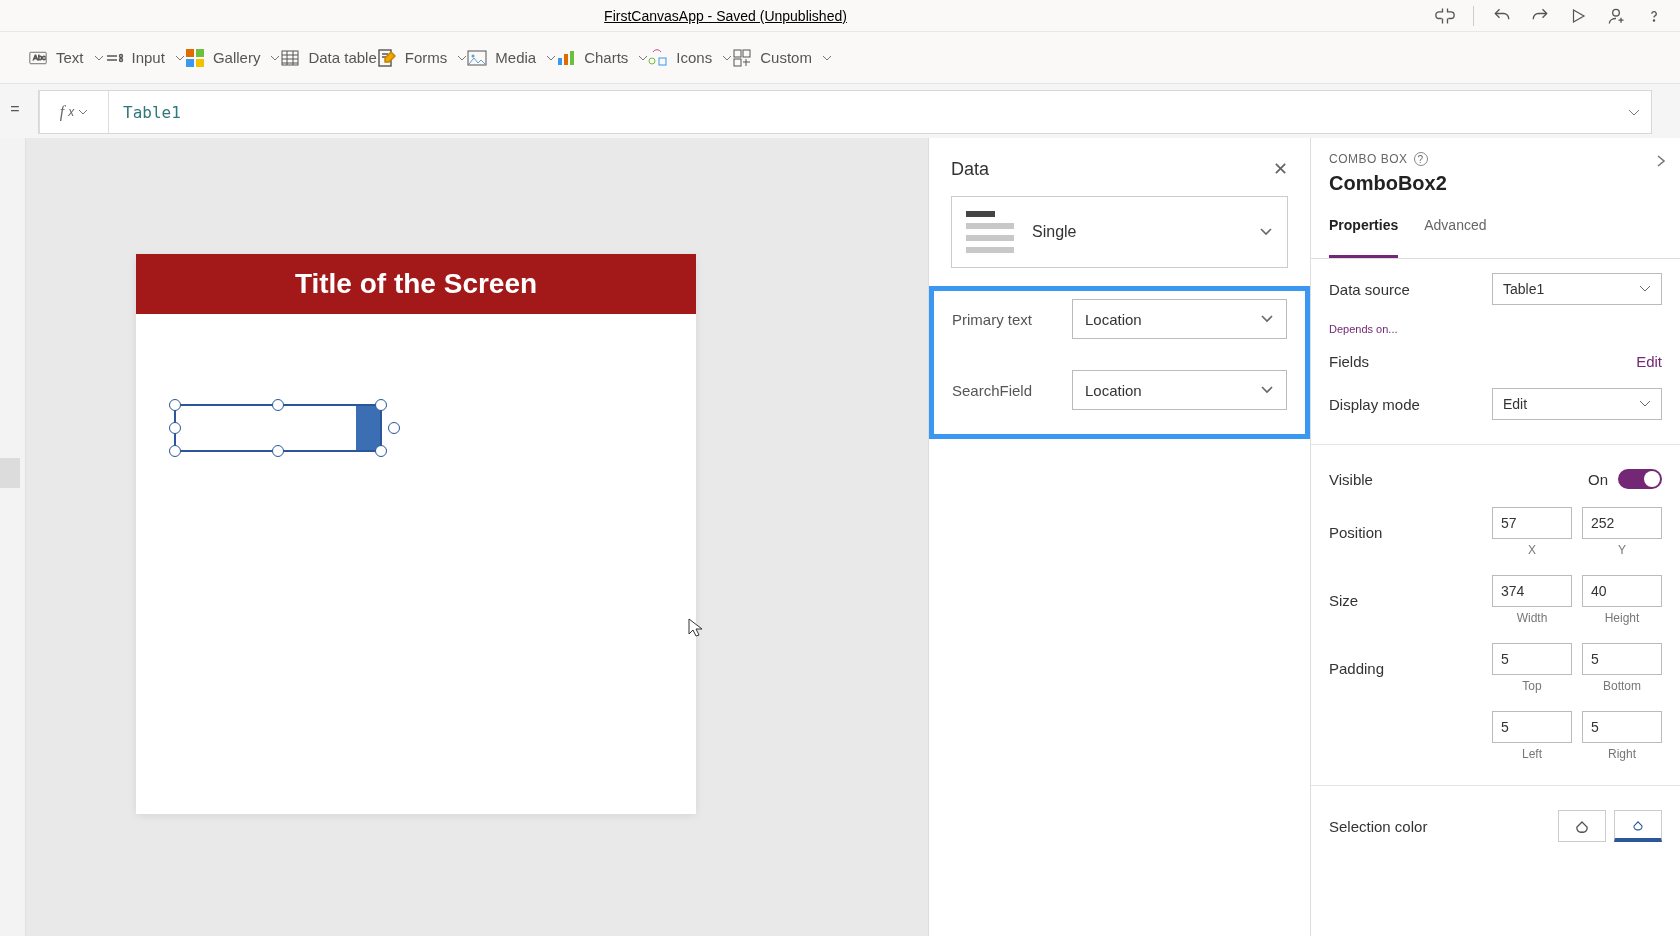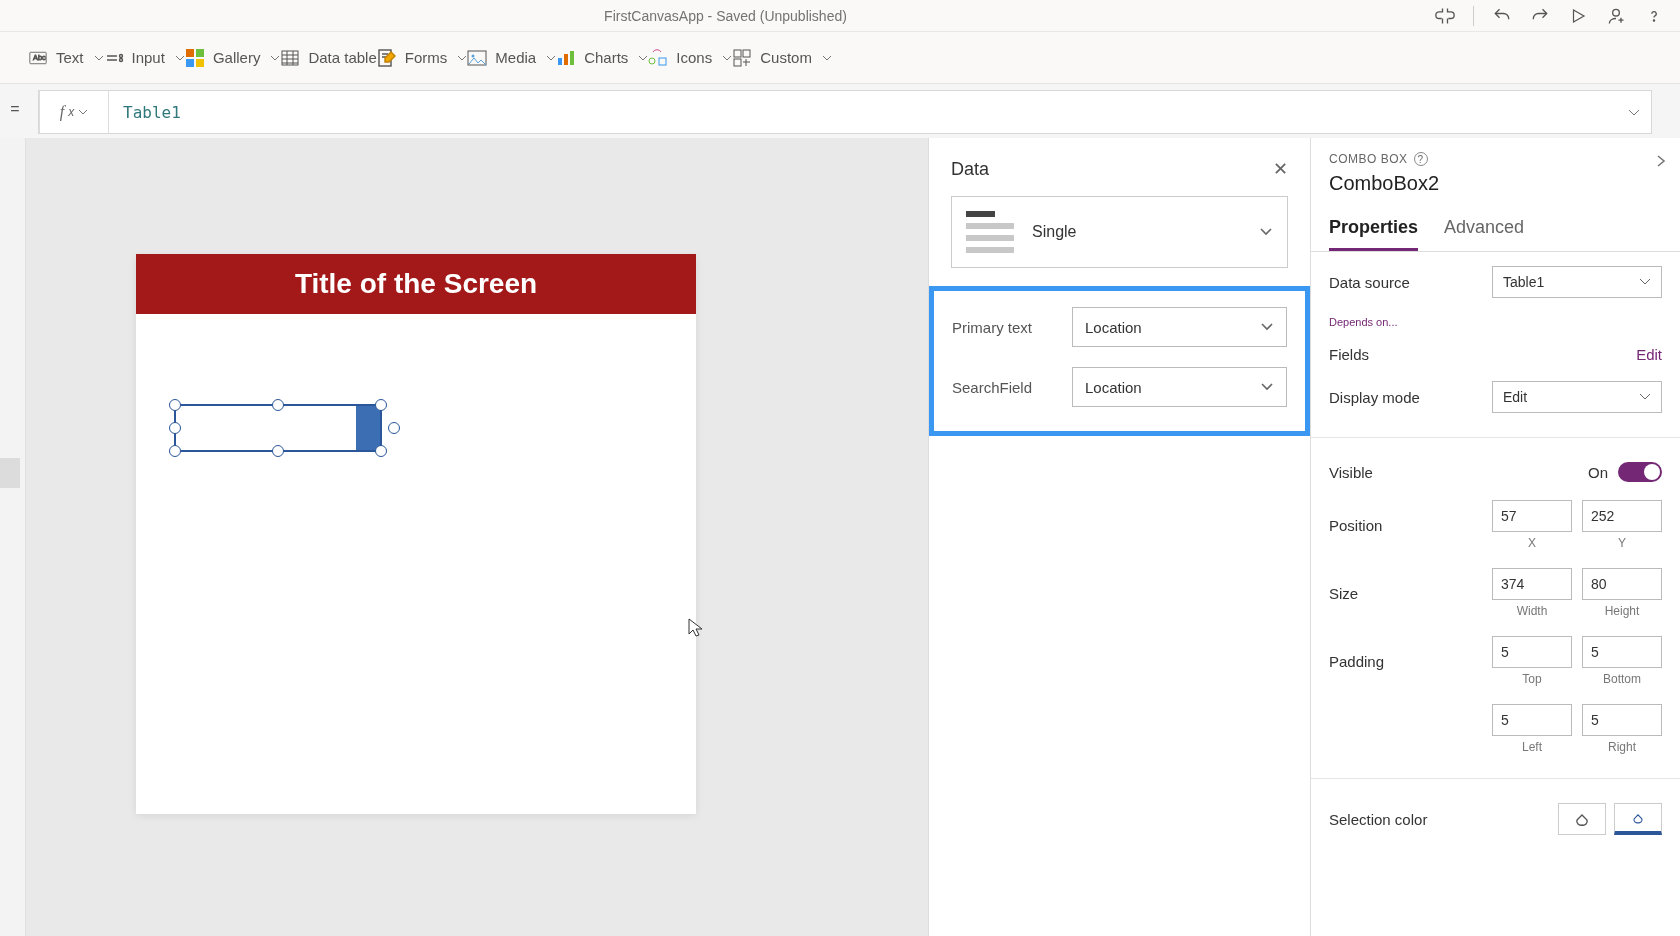--- a/index.html
+++ b/index.html
@@ -1,20 +1,20 @@
 <!DOCTYPE html>
 <html><head>
 <meta charset="utf-8">
 <style>
 * { box-sizing: border-box; margin: 0; padding: 0; font-family: "Segoe UI", Arial, sans-serif; }
 html, body { width: 100%; height: 100%; background: #f5f5f5; overflow: hidden; }
 
 
 .title-bar { height: 32px; background: #faf9f8; display: flex; align-items: center; justify-content: flex-end; padding: 0 16px; border-bottom: 1px solid #e8e8e8; }
-.title-bar .app-title { font-size: 14px; color: #737373; margin-right: auto; margin-left: auto; }
+.title-bar .app-title { font-size: 14px; color: #000000; margin-right: auto; margin-left: auto; text-decoration: underline; }
 .title-bar .tb-actions { display: flex; align-items: center; gap: 18px; }
 .title-bar .tb-icon { width: 20px; height: 20px; color: #555; cursor: pointer; display: flex; align-items: center; justify-content: center; }
 .tb-sep { width:1px; height:20px; background:#ccc; }
 
 
 .ribbon { height: 52px; background: #faf9f8; border-bottom: 1px solid #e5e5e5; display: flex; align-items: center; padding: 0 28px; }
 .ribbon-item { display: flex; align-items: center; gap: 8px; color: #555; font-size: 15px; cursor: pointer; }
 .ribbon-item .ri-icon { width: 20px; height: 20px; display:flex; align-items:center; justify-content:center;}
 .chev { margin-left: 2px; }
 
@@ -42,34 +42,34 @@
 .dp-header { display:flex; align-items:center; justify-content:space-between; padding:20px 22px 10px; font-size:18px; color:#333;}
 .dp-close { color:#666; cursor:pointer; font-size:18px; }
 .dp-sub { font-size:14px; color:#666; padding: 6px 22px; }
 .dp-layout { margin:6px 22px 18px; border:1px solid #ccc; height:72px; display:flex; align-items:center; padding:8px 14px; gap:18px; cursor:pointer;}
 .layout-thumb { width:48px; display:flex; flex-direction:column; gap:6px;}
 .layout-thumb .lt-row { height:6px; background:#c8c8c8; }
 .layout-thumb .lt-row.dark { background:#444; width:60%;}
 .dp-layout .lay-name { flex:1; font-size:16px; color:#333; }
 .dp-layout .lay-dd { color:#666; }
 
-.dp-fields-box { margin:0 0px; border:5px solid #3a97f2; padding:16px 18px 24px; display:flex; flex-direction:column; gap:20px;}
+.dp-fields-box { margin:0 0px; border:5px solid #3a97f2; padding:8px 18px 24px; display:flex; flex-direction:column; gap:31px;}
 .dp-row { display:flex; align-items:center; gap:14px;}
 .dp-row .lbl { width:106px; font-size:15px; color:#555;}
 .dp-row .sel { flex:1; height:40px; border:1px solid #bbb; background:#fff; display:flex; align-items:center; padding:0 12px; justify-content:space-between; font-size:15px; color:#333; cursor:pointer;}
 
 
 .prop-panel { width:370px; background:#fff; border-left:1px solid #ddd; overflow-y:auto; padding-bottom:20px;}
 .pp-head { padding:14px 18px 0; }
 .pp-type { font-size:12px; letter-spacing:.5px; color:#666; display:flex; align-items:flex-end; gap:6px;}
 .pp-type .help-c { width:14px; height:14px; border:1px solid #888; border-radius:50%; font-size:10px; display:flex; align-items:center; justify-content:center;}
-.pp-name { font-size:20px; color:#222; margin-top:6px;}
+.pp-name { font-size:20px; color:#222; margin-top:6px;font-weight:bold;}
 .pp-expand { position:absolute; right:12px; top:16px; color:#777; cursor:pointer;}
 .pp-tabs { display:flex; gap:26px; margin-top:14px; border-bottom:1px solid #ddd; padding:0 18px;}
-.pp-tab { padding:8px 0 10px; font-size:18px; color:#666; cursor:pointer;}
+.pp-tab { padding:8px 0 22px; font-size:14px; color:#666; cursor:pointer;}
 .pp-tab.active { color:#222; font-weight:600; border-bottom:3px solid #742774; }
 
 .pp-body { padding:14px 18px; display:flex; flex-direction:column; gap:18px;}
 .pp-row { display:flex; align-items:center; justify-content:space-between; gap:10px; font-size:15px; color:#333;}
 .pp-select { width:170px; height:32px; border:1px solid #bbb; display:flex; align-items:center; justify-content:space-between; padding:0 10px; font-size:14px; cursor:pointer;}
 .pp-link { color:#742774; text-align:left; cursor:pointer; font-size:11px;}
 .pp-edit { color:#742774; font-size:15px; cursor:pointer;}
 .toggle { width:44px; height:20px; background:#742774; border-radius:20px; position:relative; cursor:pointer;}
 .toggle .knob { position:absolute; right:2px; top:2px; width:16px; height:16px; background:#fff; border-radius:50%;}
 .toggle-row { display:flex; align-items:center; gap:10px;}
@@ -399,21 +399,21 @@
         </div>
       </div>
       <div class="pp-row">
         <span>Size</span>
         <div class="pp-pair">
           <div class="pp-col">
               <div class="pp-input">374</div>
               <div class="pp-sublabel">Width</div>
             </div>
           <div class="pp-col">
-              <div class="pp-input">80</div>
+              <div class="pp-input">40</div>
               <div class="pp-sublabel">Height</div>
             </div>
         </div>
       </div>
       <div class="pp-row">
         <span>Padding</span>
         <div class="pp-pair">
           <div class="pp-col">
               <div class="pp-input">5</div>
               <div class="pp-sublabel">Top</div>

